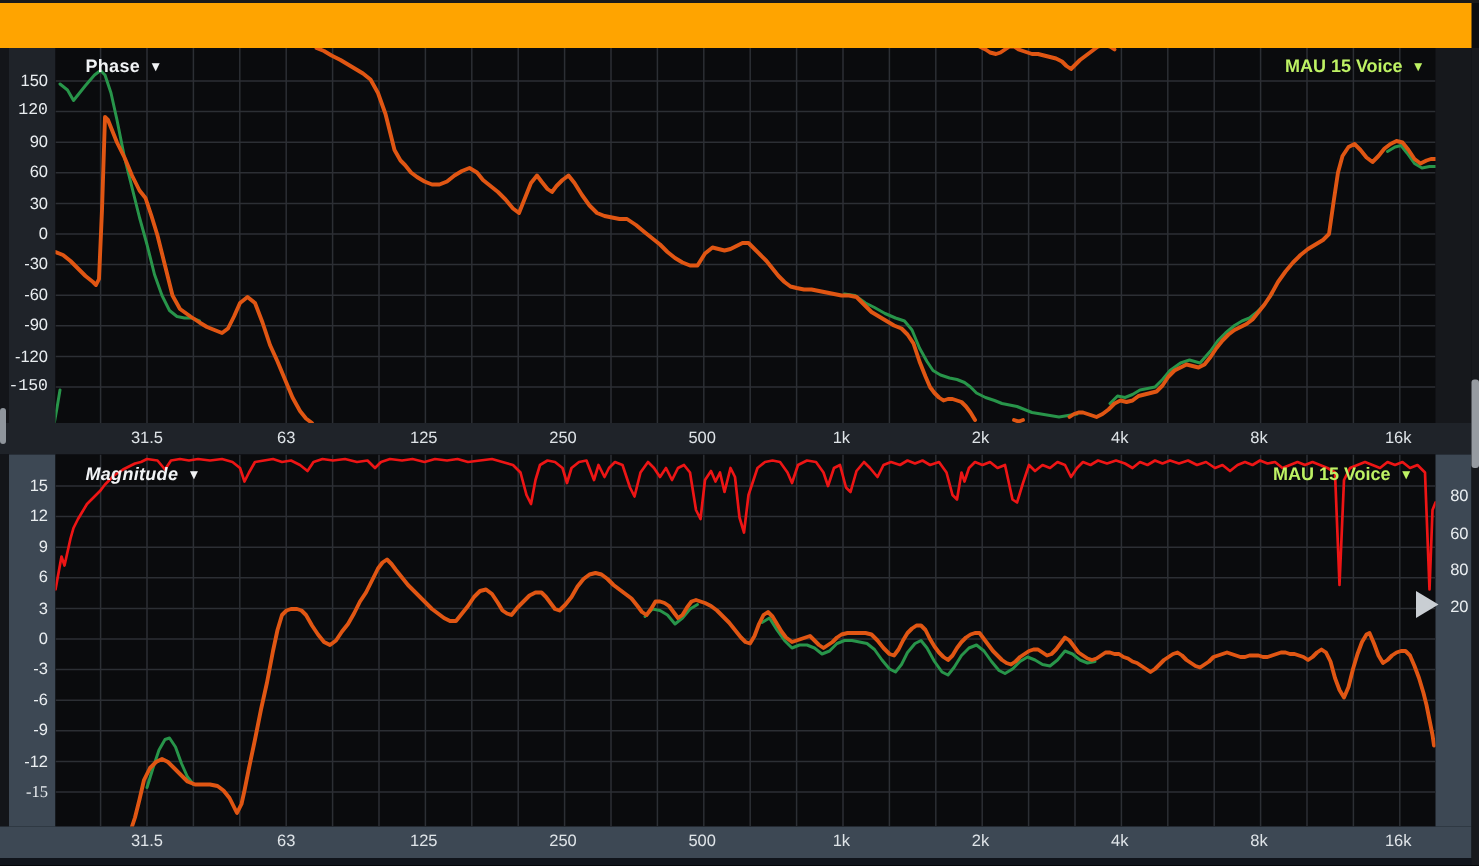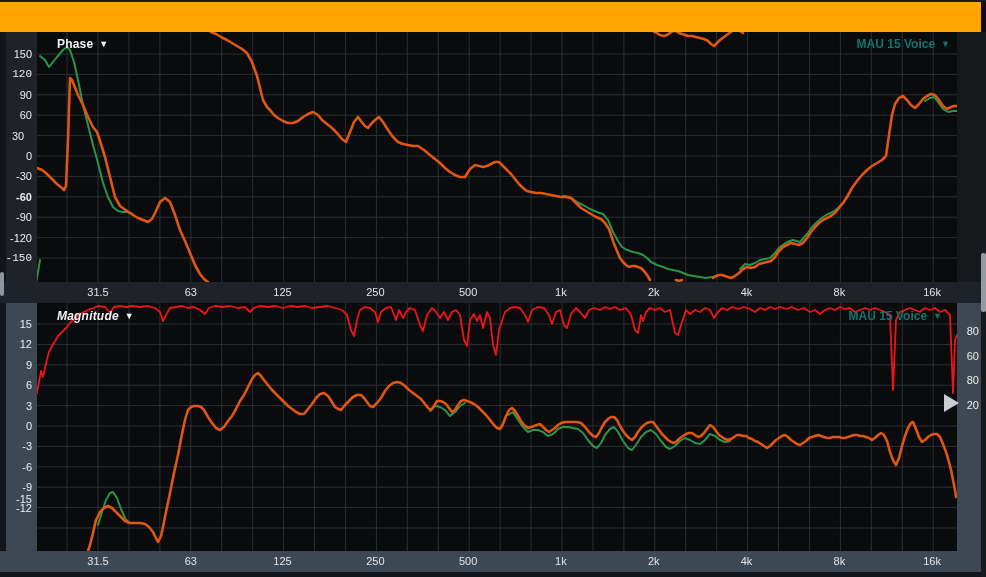--- a/index.html
+++ b/index.html
@@ -12,21 +12,21 @@
   .phase-strip{background:#1f2329;}
   .mag-strip{background:#3d4854;}
   .darkcol{position:absolute;background:#16181c;}
   .svglayer{position:absolute;left:0;top:0;pointer-events:none;}
   .ytick,.xtick,.ctick{position:absolute;font-size:11px;color:#e9edf0;line-height:14px;}
   .ytick{width:28px;text-align:right;}
   .xtick{width:44px;text-align:center;color:#dfe4e8;}
   .ctick{width:22px;text-align:right;color:#e9edf0;}
   .panel-title{position:absolute;font-size:12px;font-weight:700;color:#f1f3f5;letter-spacing:.2px;cursor:default;padding-left:12px;}
   .panel-title .arr{font-size:9px;margin-left:6px;position:relative;top:-1px;}
-  .src{position:absolute;font-size:12px;font-weight:700;color:#0f766e;text-align:right;}
+  .src{position:absolute;font-size:12px;font-weight:700;color:#bef264;text-align:right;}
   .src .arr{font-size:9px;margin-left:6px;position:relative;top:-1px;}
   .scroll-track{position:absolute;left:981px;top:32px;width:5px;height:545px;background:#17191d;}
   .scroll-thumb{position:absolute;left:981px;top:253px;width:5px;height:59px;background:#969ba1;border-radius:2px;}
   .left-thumb{position:absolute;left:0;top:272px;width:4px;height:24px;background:#8f959c;border-radius:2px;}
   .coh-marker{position:absolute;left:944px;top:394px;width:0;height:0;
       border-top:9px solid transparent;border-bottom:9px solid transparent;border-left:15px solid #c9ced3;}
   .bottom-edge{position:absolute;left:0;top:572px;width:986px;height:5px;background:#10141b;}
 </style>
 </head>
 <body>
@@ -178,38 +178,38 @@
   <div class="coh-marker"></div>
 
   <div class="scroll-track"></div>
   <div class="scroll-thumb"></div>
   <div class="left-thumb"></div>
 
 <span class="ytick" style="left: 4px; top: 47px;">150</span>
     <span class="ytick" style="left: 4px; top: 67.4px; font-family: Liberation Mono, monospace;">120</span>
     <span class="ytick" style="left: 4px; top: 87.8px;">90</span>
     <span class="ytick" style="left: 4px; top: 108.2px;">60</span>
-    <span class="ytick" style="left: 4px; top: 128.6px; text-align: center;">30</span>
+    <span class="ytick" style="left: 4px; top: 128.6px;">30</span>
     <span class="ytick" style="left: 4px; top: 149px;">0</span>
     <span class="ytick" style="left: 4px; top: 169.4px;">-30</span>
-    <span class="ytick" style="left: 4px; top: 189.8px; font-weight: bold;">-60</span>
+    <span class="ytick" style="left: 4px; top: 189.8px;">-60</span>
     <span class="ytick" style="left: 4px; top: 210.2px;">-90</span>
     <span class="ytick" style="left: 4px; top: 230.6px; text-align: right;">-120</span>
     <span class="ytick" style="left: 4px; top: 251px; font-family: Liberation Mono, monospace;">-150</span>
     <span class="ytick" style="left: 4px; top: 317px;">15</span>
     <span class="ytick" style="left: 4px; top: 337.4px;">12</span>
     <span class="ytick" style="left: 4px; top: 357.8px;">9</span>
     <span class="ytick" style="left: 4px; top: 378.2px;">6</span>
     <span class="ytick" style="left: 4px; top: 398.6px;">3</span>
     <span class="ytick" style="left: 4px; top: 419px;">0</span>
     <span class="ytick" style="left: 4px; top: 439.4px;">-3</span>
     <span class="ytick" style="left: 4px; top: 459.8px;">-6</span>
     <span class="ytick" style="left: 4px; top: 480.2px;">-9</span>
     <span class="ytick" style="left: 4px; top: 500.6px;">-12</span>
-    <span class="ytick" style="left: 4px; top: 492px;">-15</span>
+    <span class="ytick" style="left: 4px; top: 521px; font-family: Liberation Serif, serif;">-15</span>
     <span class="ctick" style="left: 957px; top: 324.15px;">80</span>
     <span class="ctick" style="left: 957px; top: 348.8px;">60</span>
     <span class="ctick" style="left: 957px; top: 373.45px;">80</span>
     <span class="ctick" style="left: 957px; top: 398.1px;">20</span>
     <span class="xtick" style="left: 76px; top: 285px;">31.5</span>
     <span class="xtick" style="left: 76px; top: 554px;">31.5</span>
     <span class="xtick" style="left: 168.8px; top: 285px;">63</span>
     <span class="xtick" style="left: 168.8px; top: 554px;">63</span>
     <span class="xtick" style="left: 260.533px; top: 285px;">125</span>
     <span class="xtick" style="left: 260.533px; top: 554px;">125</span>

